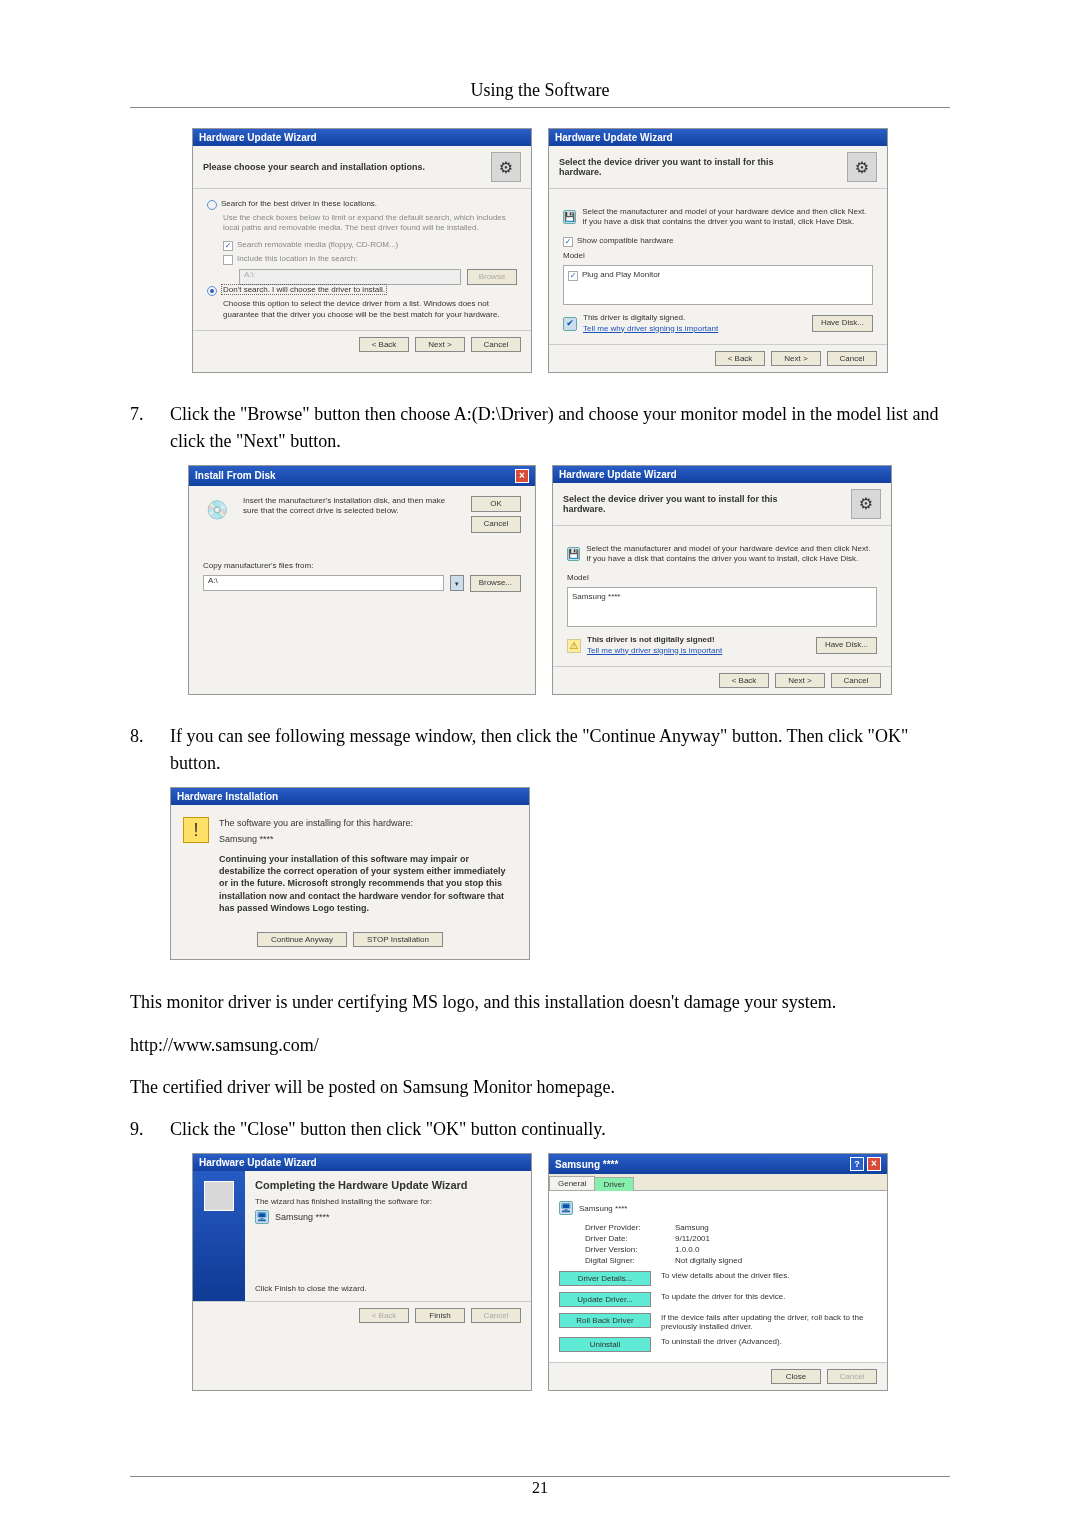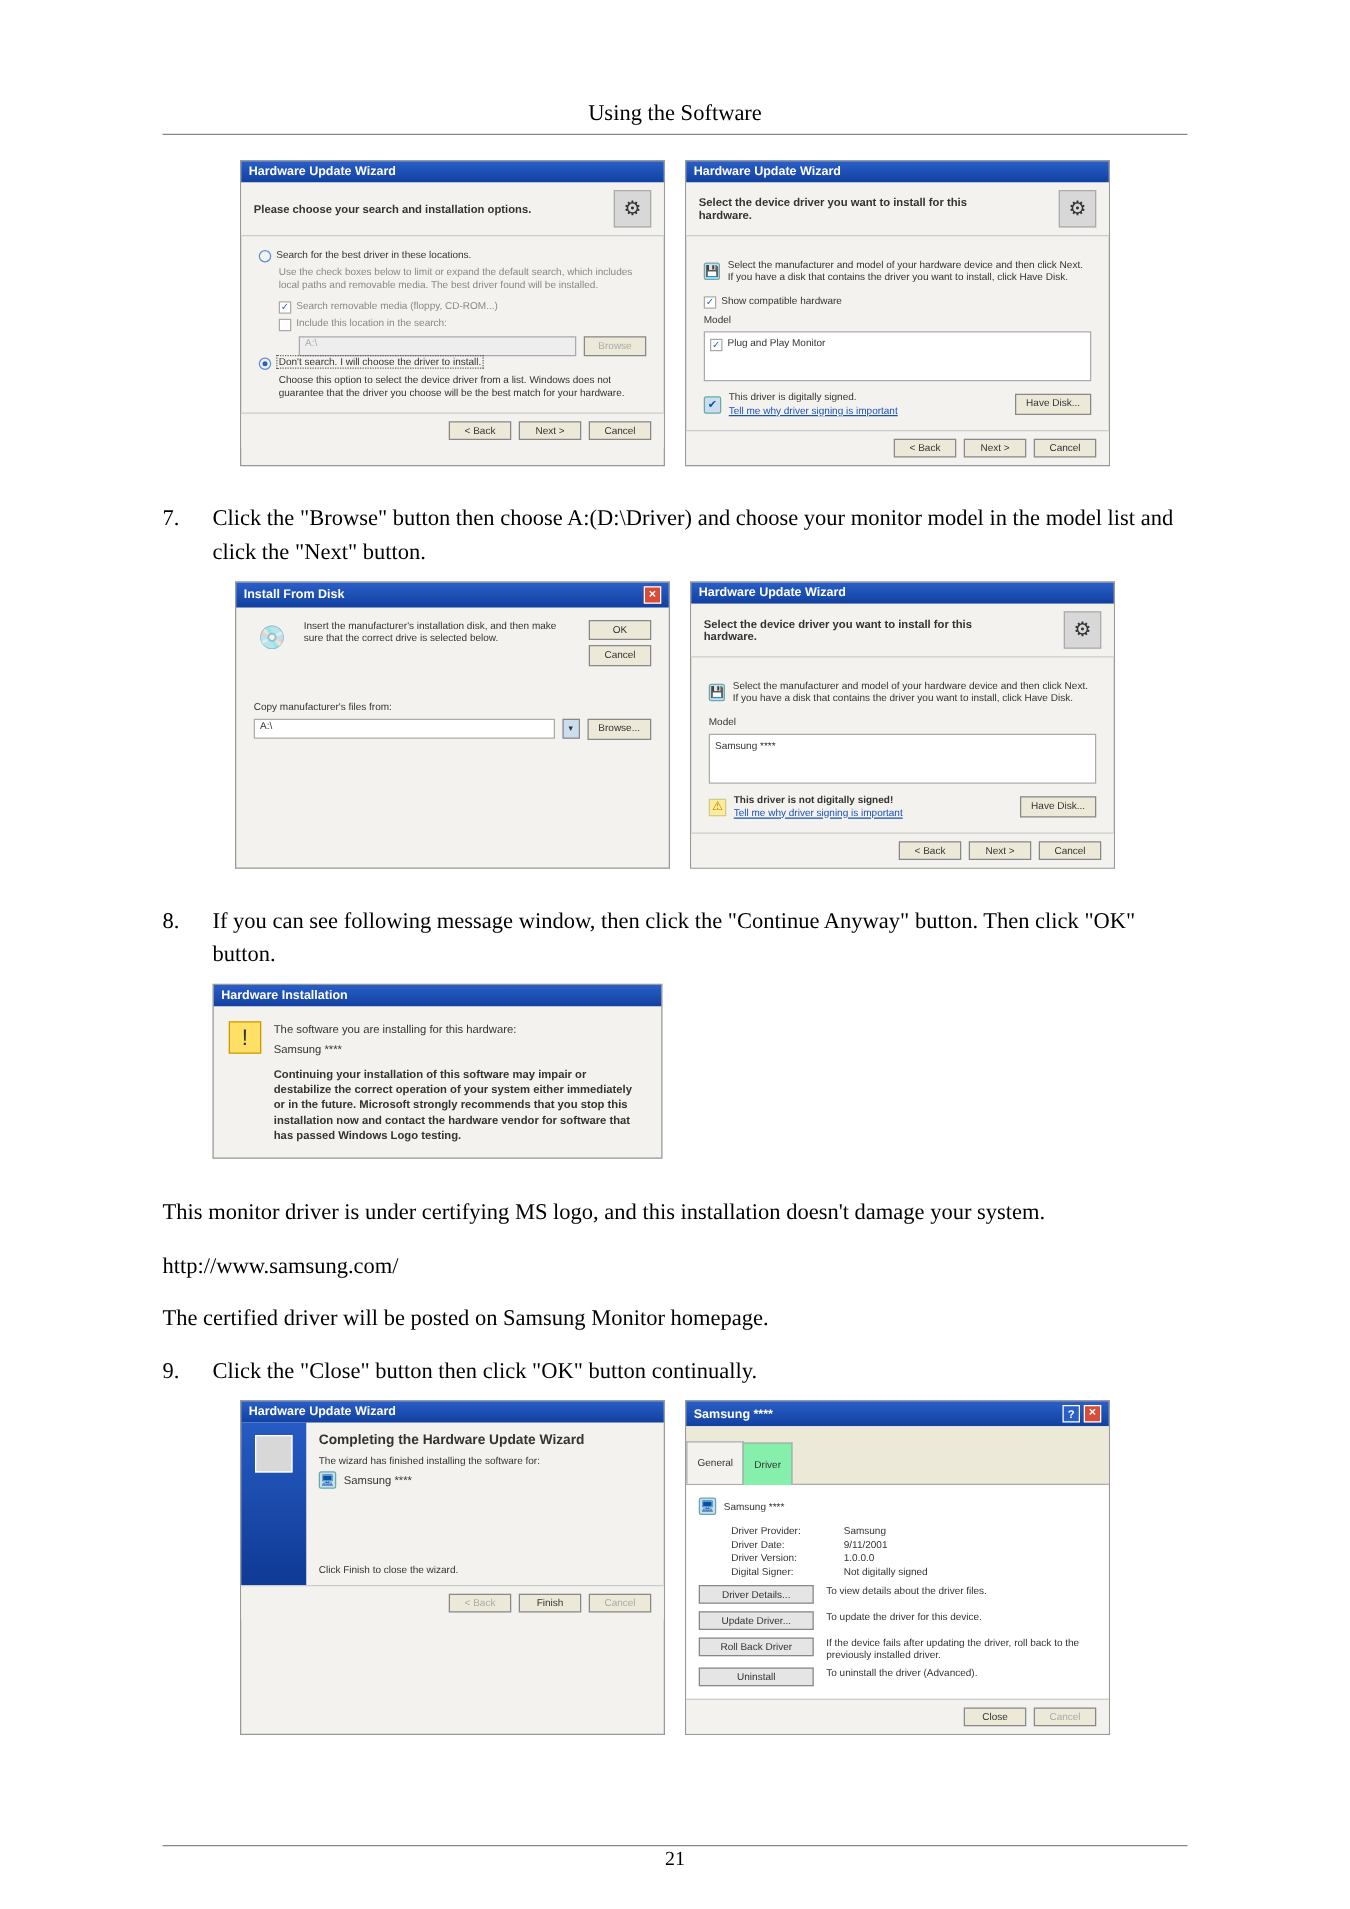--- a/index.html
+++ b/index.html
@@ -46,26 +46,26 @@
   .note-label { font-weight:bold; font-size:18px; }
   .body-text { font-size:18px; line-height:1.6; margin-bottom:14px; }
   .page-num { position:absolute; bottom:30px; left:0; right:0; text-align:center; font-size:16px; }
   hr.bot { border:none; border-top:1px solid #888; position:absolute; bottom:50px; left:130px; right:130px; }
   .sidepanel { width:52px; background:linear-gradient(to bottom,#265bc3,#0f3a95); display:flex; align-items:flex-start; justify-content:center; padding-top:10px;}
   .sidepanel .sicon { width:30px;height:30px;background:#d8d8d8;border:1px solid #fff;}
   .compl-flex { display:flex; }
   .compl-right { padding:8px 10px; flex:1; }
   .compl-title { font-weight:bold; font-size:11px; margin-bottom:6px; }
   .prop-tabs { display:flex; background:#ece9d8; border-bottom:1px solid #aaa; }
-  .prop-tab { padding:12px 8px; font-size:8px; border:1px solid #aaa; border-bottom:none; background:#f4f2ee; margin-right:-1px; margin-top:12px;}
+  .prop-tab { padding:2px 8px; font-size:8px; border:1px solid #aaa; border-bottom:none; background:#f4f2ee; margin-right:-1px; margin-top:2px;}
   .prop-tab.active { background:#86efac; position:relative; top:1px;}
   .prop-body { background:#fff; padding:10px; font-size:8px;}
   .kv { display:flex; margin-bottom:2px; }
   .kv .k { width:90px; }
-  .btn-wide { border:1px solid #888; background:#e5e5e5; padding:2px 6px; font-size:8px; width:92px; text-align:center; }
+  .btn-wide { border:1px solid #888; background:#5eead4; padding:2px 6px; font-size:8px; width:92px; text-align:center; }
   .btn-line { display:flex; gap:10px; align-items:flex-start; margin-top:6px; }
   .btn-desc { font-size:8px; flex:1; }
   .hw-install-body { padding:12px 12px 12px 48px; position:relative; font-size:9px; line-height:1.35;}
   .hw-install-body .hw-warn { position:absolute; left:12px; top:12px; width:26px; height:26px; background:#ffe066; border:1px solid #cc9900; display:flex;align-items:center;justify-content:center;font-size:18px;color:#333;}
   .disk-ico { width:30px;height:30px; display:flex; align-items:center; justify-content:center; font-size:18px; }
 </style>
 </head>
 <body>
 
 <div class="page">
@@ -230,20 +230,24 @@
     <div class="dialog small" style="width:360px;">
       <div class="titlebar">
           <span>Hardware Installation</span>
         </div>
       <div class="hw-install-body">
         <div class="hw-warn">!</div>
         <div>The software you are installing for this hardware:</div>
         <div style="margin:4px 0 8px 0;">Samsung ****</div>
         <div style="font-weight:bold; margin-top:8px;">Continuing your installation of this software may impair or destabilize the correct operation of your system either immediately or in the future. Microsoft strongly recommends that you stop this installation now and contact the hardware vendor for software that has passed Windows Logo testing.</div>
       </div>
+      <div class="btn-row" style="justify-content:center; border-top:none; padding-bottom:12px;">
+        <div class="btn" style="min-width:90px;">Continue Anyway</div>
+        <div class="btn" style="min-width:90px;">STOP Installation</div>
+      </div>
     </div>
   </div>
 
   <div class="body-text">This monitor driver is under certifying MS logo, and this installation doesn't damage your system.</div>
   <div class="body-text">http://www.samsung.com/</div>
   <div class="body-text">The certified driver will be posted on Samsung Monitor homepage.</div>
 
   <div class="step">
     <div class="step-num">9.</div>
     <div class="step-text">Click the "Close" button then click "OK" button continually.</div>

